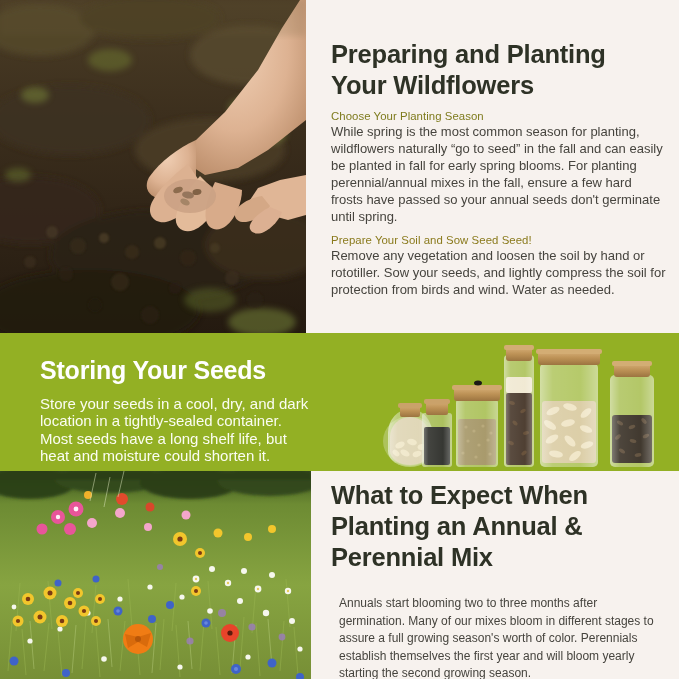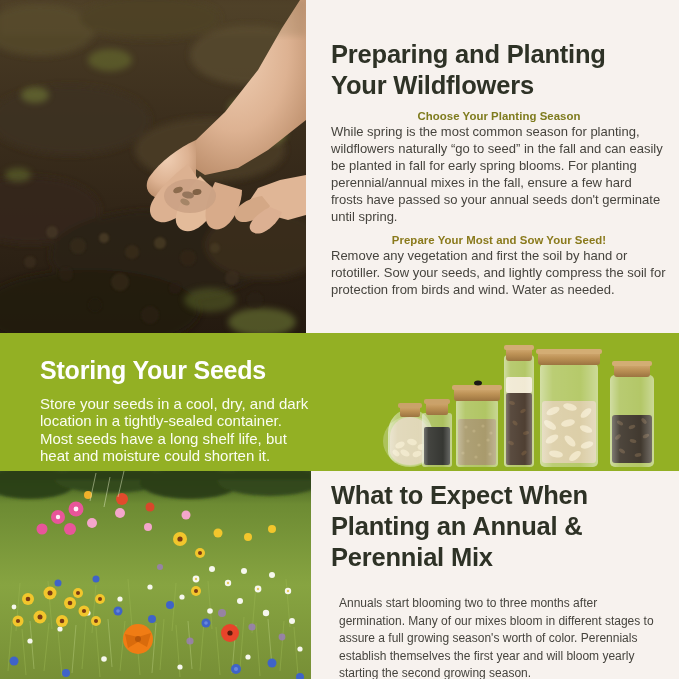--- a/index.html
+++ b/index.html
@@ -45,26 +45,25 @@
     font-size: 25.5px;
     line-height: 31px;
     font-weight: bold;
     color: #2e3226;
     letter-spacing: -0.2px;
     margin: 0;
     padding-top: 11px;
   }
   .sub {
     font-size: 11.4px;
-    font-weight: bold;
+    font-weight: normal;
     color: #7e7b1d;
     margin: 0;
     padding-top: 9px;
     letter-spacing: 0.05px;
-    text-align: center;
   }
   .sub.s2 { color:#78791f; }
   .sub.s3 { color:#8a7a1c; }
   .body-p {
     font-size: 13px;
     line-height: 17px;
     color: #46443e;
     margin: 0;
     padding-top: 1px;
   }
@@ -234,22 +233,22 @@
       </svg>
     </div>
 
     <div class="top-text">
       <h1 class="h1">Preparing and Planting Your Wildflowers</h1>
 
       <p class="sub">Choose Your Planting Season</p>
       <p class="body-p">While spring is the most common season for planting, wildflowers naturally “go to seed” in the fall and can easily be planted in fall for early spring blooms. For planting perennial/annual mixes in the fall, ensure a few hard frosts have passed so your annual seeds don't germinate until spring.</p>
 
 
-      <p class="sub s3">Prepare Your Most and Sow Your Seed!</p>
-      <p class="body-p">Remove any vegetation and first the soil by hand or rototiller. Sow your seeds, and lightly compress the soil for protection from birds and wind. Water as needed.</p>
+      <p class="sub s3">Prepare Your Soil and Sow Seed Seed!</p>
+      <p class="body-p">Remove any vegetation and loosen the soil by hand or rototiller. Sow your seeds, and lightly compress the soil for protection from birds and wind. Water as needed.</p>
     </div>
   </div>
 
   <div class="sec-green">
     <div class="green-text">
       <h2 class="h2">Storing Your Seeds</h2>
       <p class="green-p">Store your seeds in a cool, dry, and dark location in a tightly-sealed container. Most seeds have a long shelf life, but heat and moisture could shorten it.</p>
     </div>
 
     <div class="jars-wrap">

